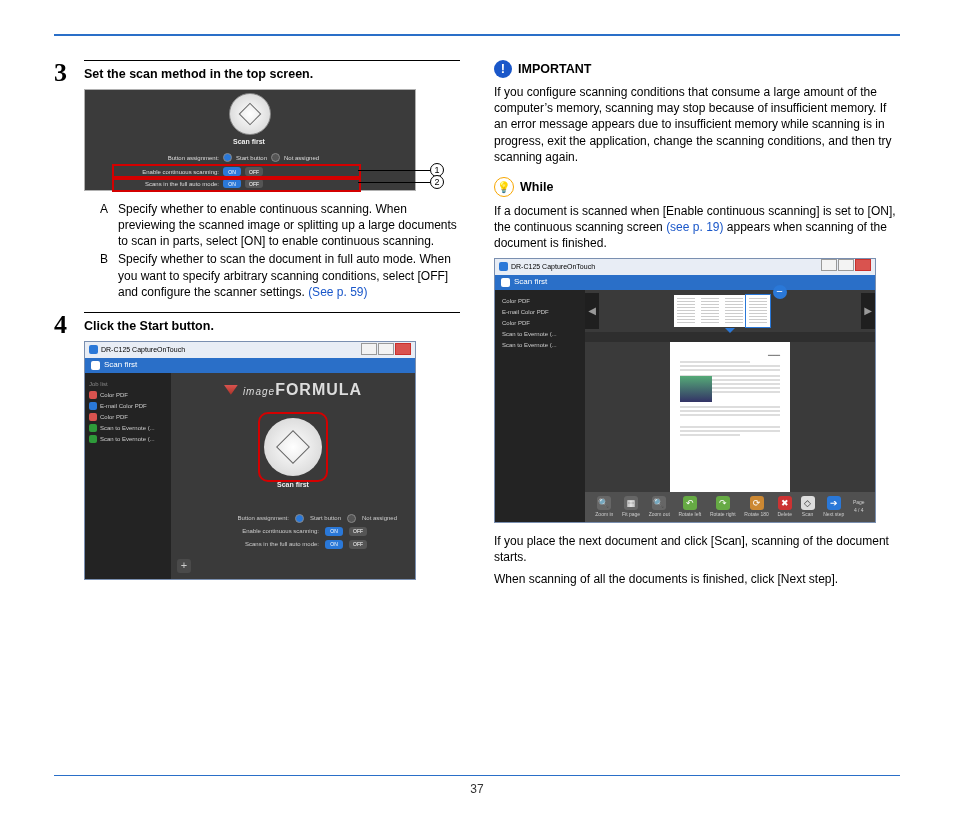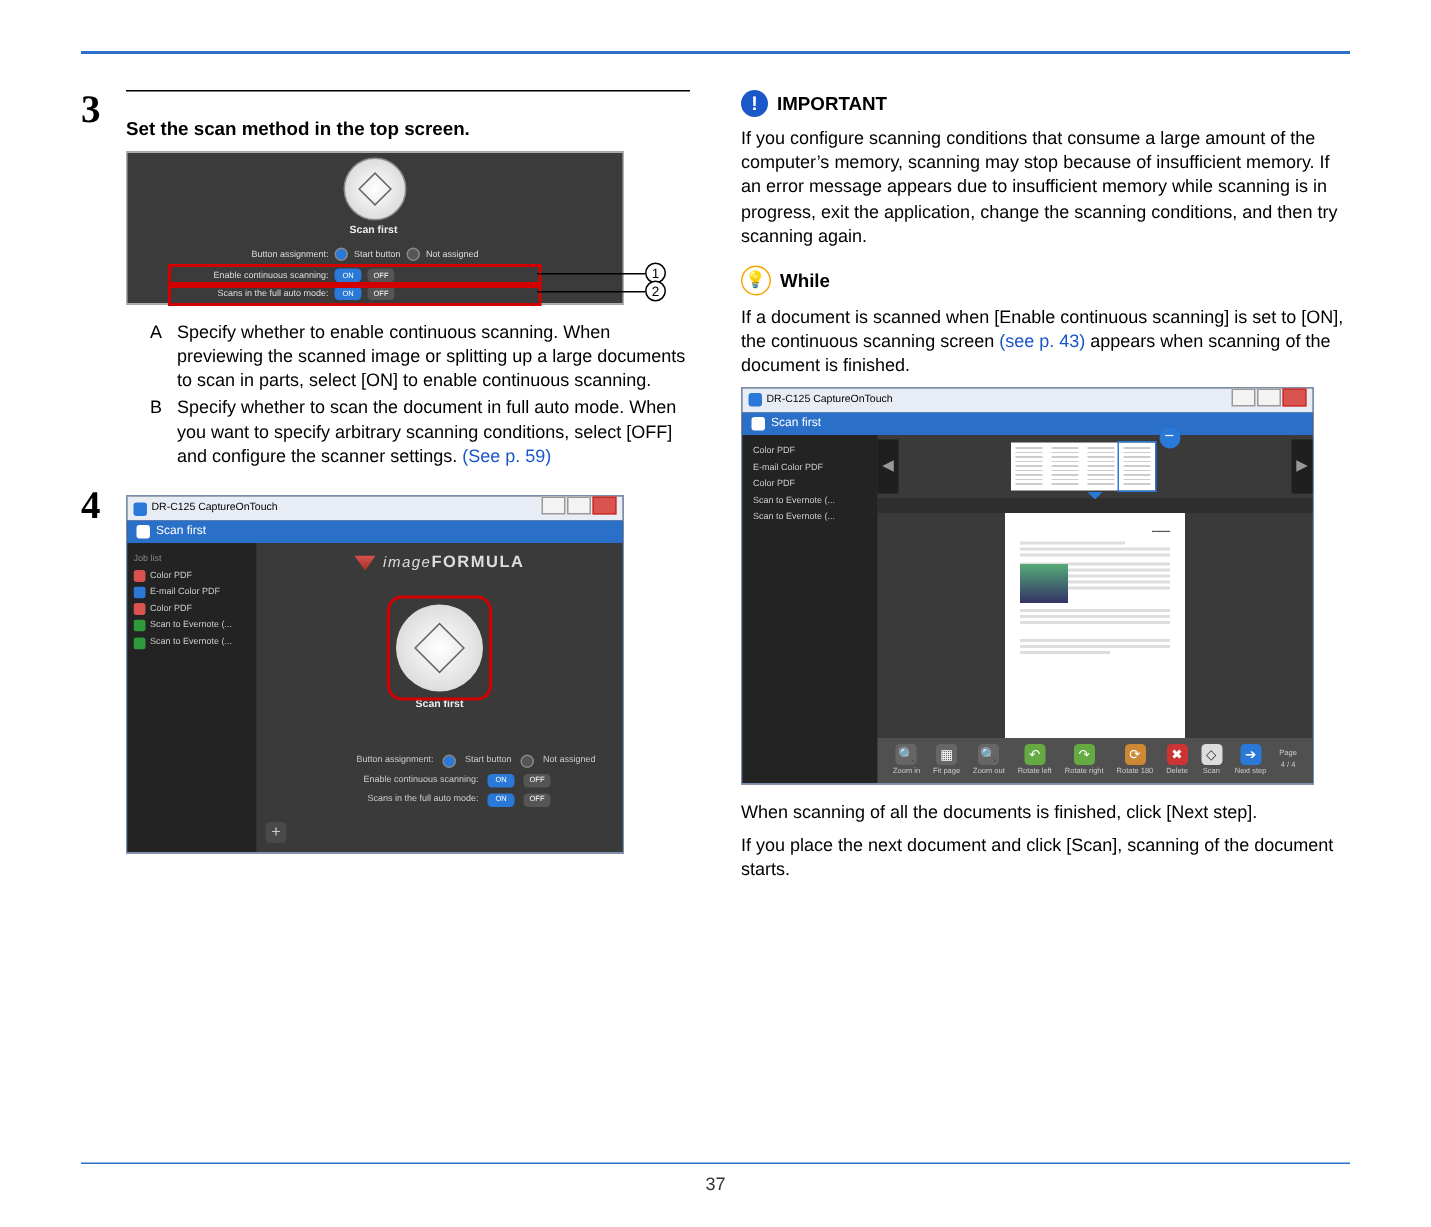--- a/index.html
+++ b/index.html
@@ -39,21 +39,21 @@
     font-family: "Times New Roman", serif;
     font-size: 26px;
     font-weight: bold;
     line-height: 1;
     width: 22px;
   }
   .step-body { flex: 1; }
   .step-title {
     font-weight: bold;
     border-top: 1px solid #000;
-    padding-top: 17px;
+    padding-top: 5px;
     font-size: 12.5px;
     margin-bottom: 6px;
   }
   .link { color: #1a57c9; }
   .circled-list { padding-left: 16px; }
   .circled-list .row { display:flex; gap:4px; text-indent:0; margin-bottom:2px;}
   .circled-list .num { width:14px; flex-shrink:0;}
   .circled-list .txt { flex:1; }
 
   .callout-head { display:flex; align-items:center; gap:6px; font-weight:bold; margin-bottom:4px; font-size:12.5px; }
@@ -125,21 +125,21 @@
   .shot4 .bluebar { height:15px; background:#2a6fc8; color:#fff; font-size:8px; display:flex;align-items:center; padding-left:6px; gap:4px;}
   .shot4 .bluebar .home{width:9px;height:9px;background:#fff;border-radius:2px;}
   .shot4 .body { display:flex; height:206px;}
   .shot4 .sidebar { width:78px; background:#232323; color:#ccc; font-size:6px; padding:4px 4px;}
   .shot4 .sidebar div { display:flex; align-items:center; gap:3px; margin:3px 0; white-space:nowrap; overflow:hidden;}
   .shot4 .si { width:8px;height:8px;border-radius:2px;}
   .shot4 .si.red{background:#d9534f;} .shot4 .si.blue{background:#2a78d8;} .shot4 .si.green{background:#2e9b3a;}
   .shot4 .main { flex:1; background:#3a3a3a; position:relative;}
   .shot4 .brand { text-align:center; padding-top:6px;}
   .shot4 .brand-logo { display:inline-flex;align-items:center;gap:5px;color:#ddd;font-size:10px;font-style:italic;letter-spacing:1px;}
-  .shot4 .brand-logo b{font-style:normal;font-weight:bold;font-size:11px;}
+  .shot4 .brand-logo b{font-style:normal;font-weight:bold;font-size:16px;}
   .shot4 .brand-logo .chev{width:14px;height:10px;background:linear-gradient(#d9534f,#a93226);clip-path:polygon(0 0,100% 0,50% 100%);}
   .shot4 .scan-big {
     margin:18px auto 0 auto; width:58px;height:58px;border-radius:50%;
     background:radial-gradient(#fff,#cfcfcf);
     display:flex;align-items:center;justify-content:center;
     position:relative;
   }
   .shot4 .scan-big-outline { position:absolute; inset:-6px; border:2px solid #d40000; border-radius:10px;}
   .shot4 .scan-first-label { text-align:center;color:#eee;font-size:7px;font-weight:bold;margin-top:4px;}
   .shot4 .settings { position:absolute; bottom:28px; left:0; right:0; font-size:6px; color:#ccc;}
@@ -250,20 +250,21 @@
                 <span>Specify whether to scan the document in full auto mode. When you want to specify arbitrary scanning conditions, select [OFF] and configure the scanner settings. </span><span class="link">(See p. 59)</span>
               </span>
             </div>
           </div>
         </div>
       </div>
 
       <div class="step" style="margin-top:10px;">
         <div class="step-num">4</div>
         <div class="step-body">
+          <div class="step-title">Click the Start button.</div>
 
           <div class="shot4">
             <div class="titlebar">
               <span style="display:flex;align-items:center;gap:3px;">
                   <span style="width:9px;height:9px;background:#2a78d8;border-radius:2px;"></span>
                   <span>DR-C125 CaptureOnTouch</span>
                 </span>
               <span class="winbtns"><span></span><span></span><span class="close"></span></span>
             </div>
             <div class="bluebar">
@@ -341,21 +342,21 @@
         <span class="icon-badge icon-important">!</span>
         <span>IMPORTANT</span>
       </div>
       <div class="para">If you configure scanning conditions that consume a large amount of the computer’s memory, scanning may stop because of insufficient memory. If an error message appears due to insufficient memory while scanning is in progress, exit the application, change the scanning conditions, and then try scanning again.</div>
 
       <div class="callout-head" style="margin-top:12px;">
         <span class="icon-badge icon-hint">💡</span>
         <span>While</span>
       </div>
       <div class="para">
-        <span>If a document is scanned when [Enable continuous scanning] is set to [ON], the continuous scanning screen </span><span class="link">(see p. 43)</span><span> appears when scanning of the document is finished.</span>
+        <span>If a document is scanned when [Enable continuous scanning] is set to [ON], the continuous scanning screen </span><span class="link">(see p. 19)</span><span> appears when scanning of the document is finished.</span>
       </div>
 
       <div class="shot5">
         <div class="titlebar">
           <span style="display:flex;align-items:center;gap:3px;">
               <span style="width:9px;height:9px;background:#2a78d8;border-radius:2px;"></span>
               <span>DR-C125 CaptureOnTouch</span>
             </span>
           <span class="winbtns"><span></span><span></span><span class="close"></span></span>
         </div>
@@ -461,21 +462,21 @@
                 </div>
               <div class="tb">
                   <span>Page</span>
                   <span>4 / 4</span>
                 </div>
             </div>
           </div>
         </div>
       </div>
 
+      <div class="para">If you place the next document and click [Scan], scanning of the document starts.</div>
       <div class="para">When scanning of all the documents is finished, click [Next step].</div>
-      <div class="para">If you place the next document and click [Scan], scanning of the document starts.</div>
 
     </div>
   </div>
 
   <div class="bottom-rule"></div>
   <div class="page-number">37</div>
 </div>
 
 </body></html>

